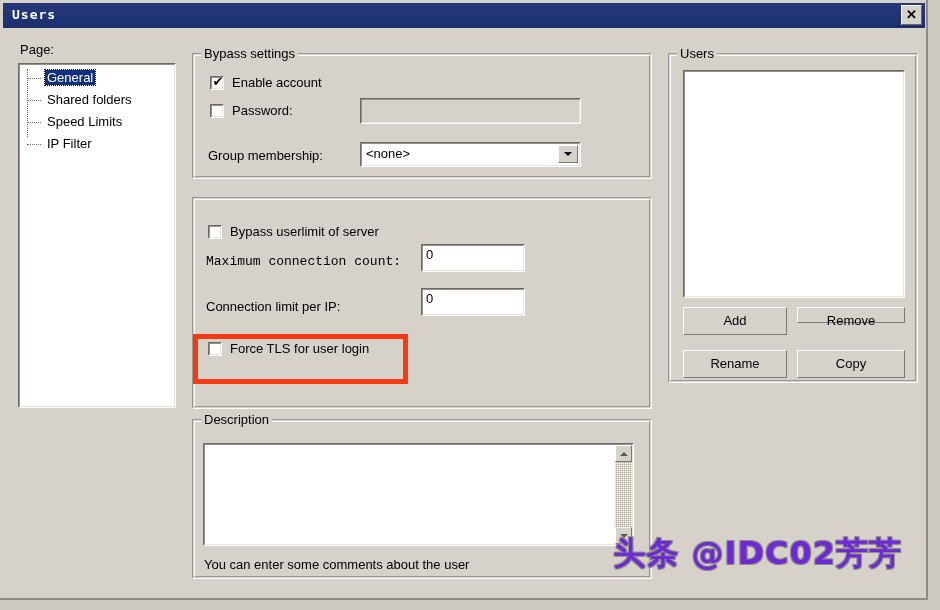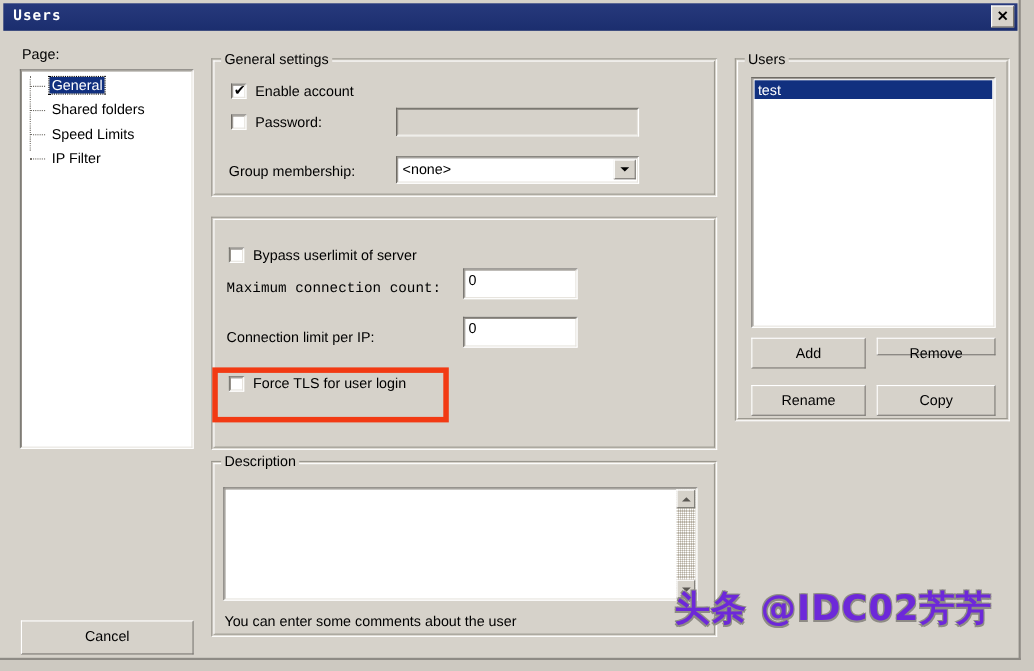--- a/index.html
+++ b/index.html
@@ -378,21 +378,21 @@
       <div class="tree-item" style="top:28px;">Shared folders</div>
 
       <div class="tree-dash" style="top:58px;"></div>
       <div class="tree-item" style="top:50px;">Speed Limits</div>
 
       <div class="tree-dash" style="top:80px;"></div>
       <div class="tree-item" style="top:72px;">IP Filter</div>
     </div>
 
     <div class="grp" style="left:192px; top:53px; width:460px; height:126px;">
-      <div class="grp-title">General settings</div>
+      <div class="grp-title">Bypass settings</div>
 
       <div class="cb" style="left:17px; top:22px;">
         <span class="cb-check">✔</span>
       </div>
       <div class="lbl" style="left:39px; top:21px;">Enable account</div>
 
       <div class="cb" style="left:17px; top:50px;"></div>
       <div class="lbl" style="left:39px; top:49px;">Password:</div>
       <div class="field disabled" style="left:167px; top:44px; width:221px; height:26px;">
         <div class="sunken-inner"></div>
@@ -449,36 +449,32 @@
       <div style="position:absolute;left:4px;top:2px;right:22px;font-size:13px;"></div>
     </div>
     <div class="lbl" style="left:204px; top:557px;">You can enter some comments about the user</div>
 
     <div class="grp" style="left:668px; top:53px; width:250px; height:330px;">
       <div class="grp-title">Users</div>
     </div>
 
     <div id="userlist" class="sunken">
       <div class="sunken-inner"></div>
-      <div class="list-row sel" style="top:2px;">test</div>
     </div>
 
     <div class="btn" style="left:683px; top:307px; width:104px; height:28px;">
       <span style="display:block;margin-top:5px;">Add</span>
     </div>
     <div class="btn" style="left:797px; top:307px; width:108px; height:16px;">
       <span style="display:block;margin-top:5px;">Remove</span>
     </div>
     <div class="btn" style="left:683px; top:350px; width:104px; height:28px;">
       <span style="display:block;margin-top:5px;">Rename</span>
     </div>
     <div class="btn" style="left:797px; top:350px; width:108px; height:28px;">
       <span style="display:block;margin-top:5px;">Copy</span>
     </div>
 
-    <div class="btn" style="left:19px; top:564px; width:157px; height:31px;">
-      <span style="display:block;margin-top:6px;">Cancel</span>
-    </div>
 
     <div id="watermark">头条 @IDC02芳芳</div>
 
   </div>
 </div>
 
 </body></html>

